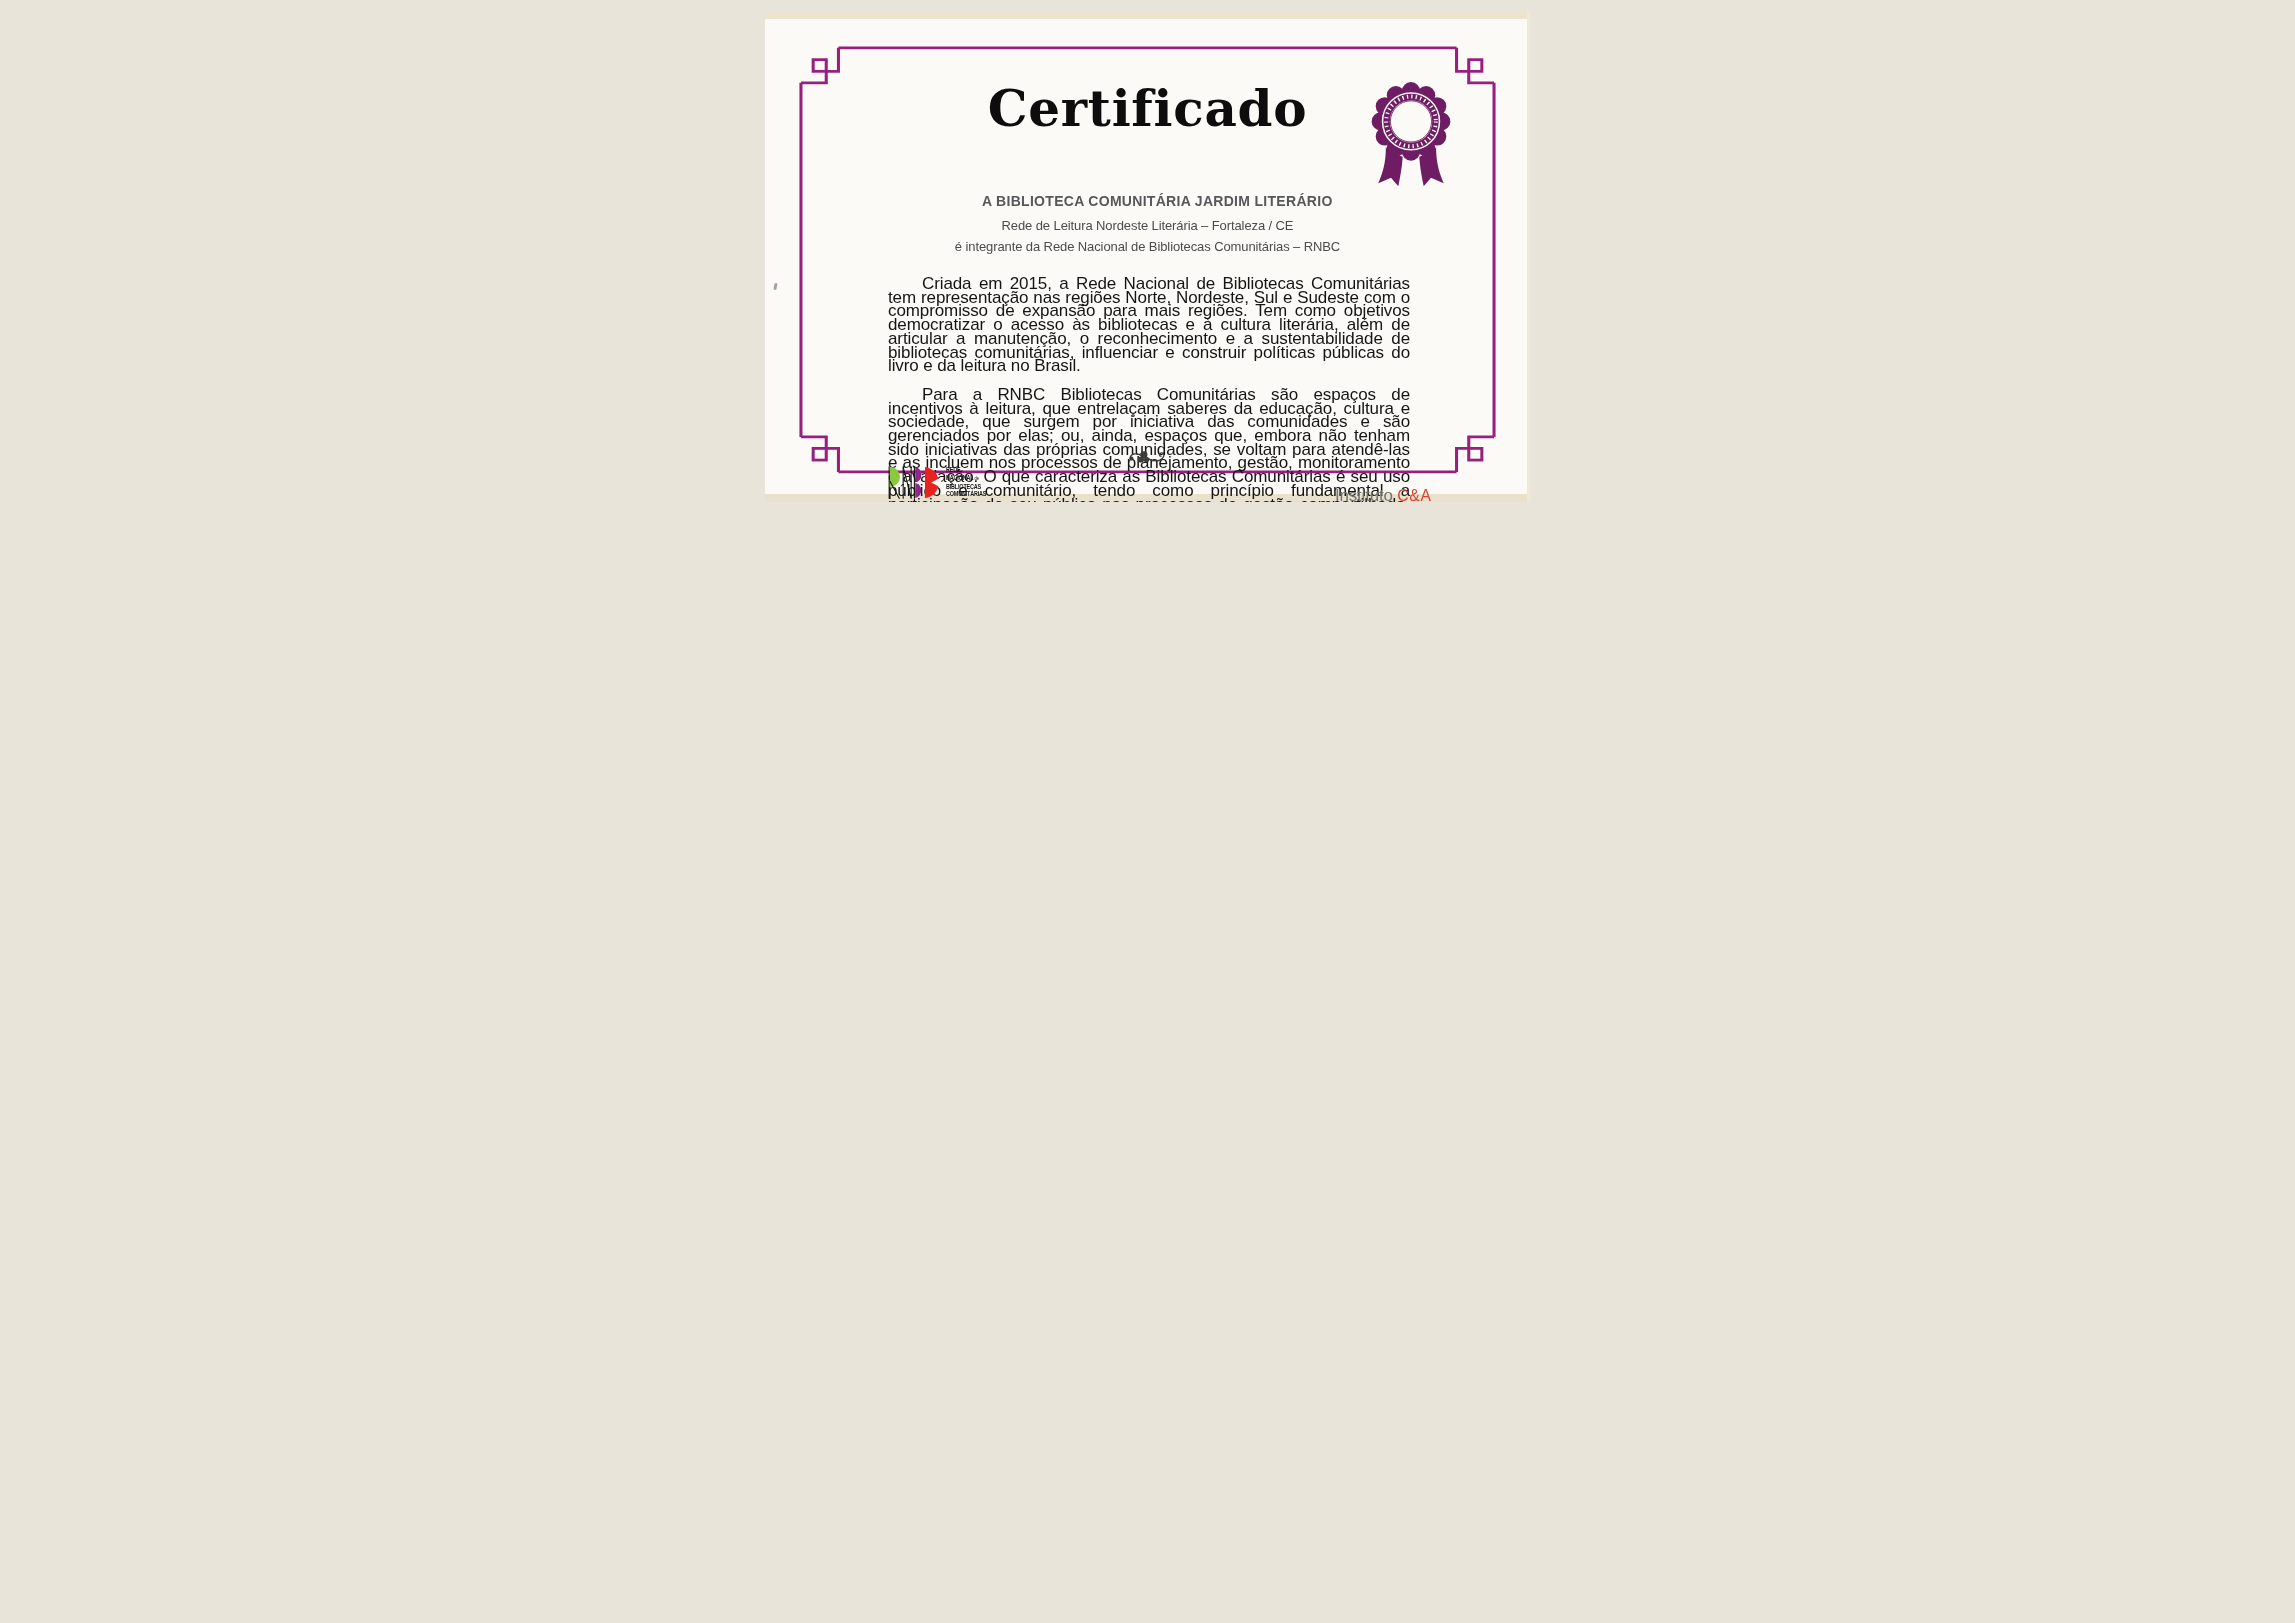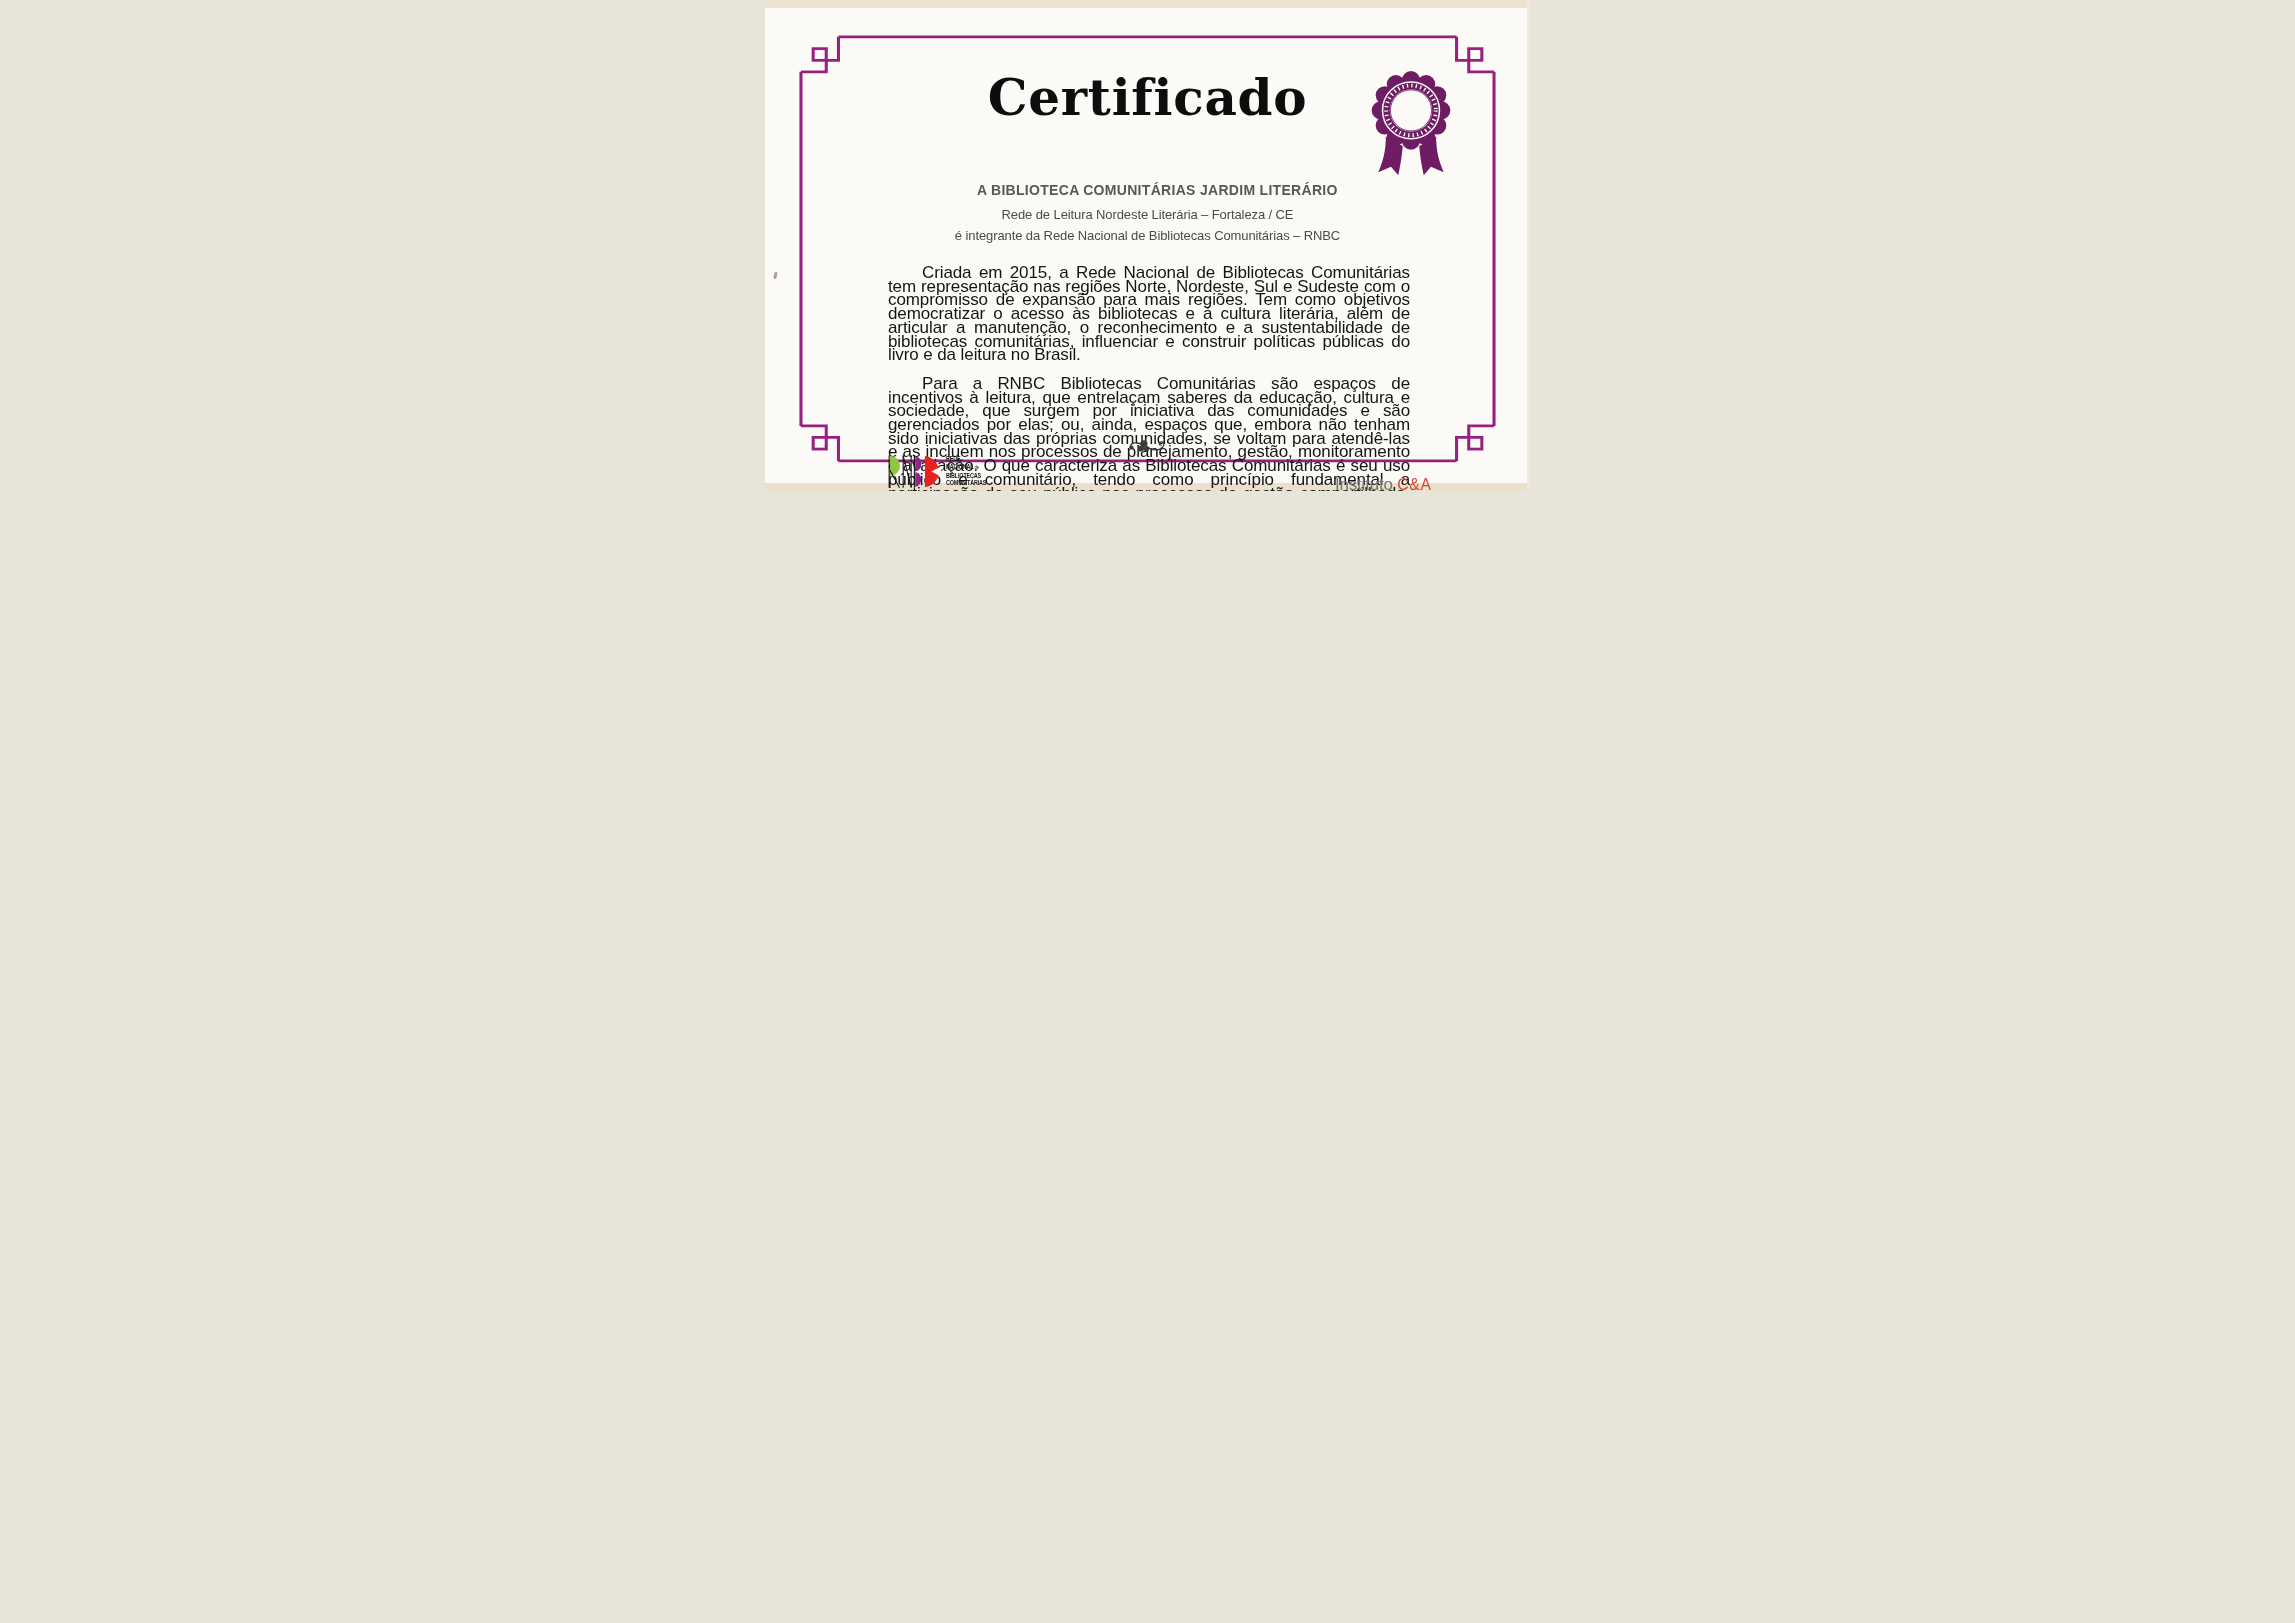--- a/index.html
+++ b/index.html
@@ -1,19 +1,19 @@
 <!DOCTYPE html>
 <html style="font-size:10.5px"><head>
 <meta charset="utf-8">
 <style>
   html,body{margin:0;padding:0;background:#e9e4da;}
   .page{
     position:relative;
     width:765px;height:491px;
-    margin:0 auto;
+    margin:11px auto;
     background:#fbfaf6;
     overflow:hidden;
     font-family:"Liberation Sans",sans-serif;
   }
   
   .edge-top{position:absolute;left:0;top:0;width:100%;height:7.8px;background:#ece4cf;}
   .edge-bottom{position:absolute;left:0;bottom:0;width:100%;height:8.5px;background:#e9e1cc;}
   .edge-right{position:absolute;right:0;top:0;width:3.3px;height:100%;background:#efe8d6;}
   .speck{position:absolute;left:9.2px;top:272px;width:3.3px;height:6.5px;background:#8d8290;border-radius:2px;transform:rotate(12deg);opacity:.75;}
 
@@ -133,21 +133,21 @@
       </g>
       <circle r="55"></circle>
 
       <circle r="47" fill="none" stroke="#fbfaf6" stroke-width="2.5"></circle>
       <circle r="41" fill="none" stroke="#fbfaf6" stroke-width="6.5" stroke-dasharray="2.2 5.2"></circle>
       <circle r="35" fill="#fbfaf6"></circle>
       <circle r="34" fill="none" stroke="#6e1c64" stroke-width="1.4"></circle>
     </g>
   </svg>
 
-  <div class="recipient-name">A BIBLIOTECA COMUNITÁRIAS JARDIM LITERÁRIO</div>
+  <div class="recipient-name">A BIBLIOTECA COMUNITÁRIA JARDIM LITERÁRIO</div>
   <div class="sub-line sub-1">Rede de Leitura Nordeste Literária – Fortaleza / CE</div>
   <div class="sub-line sub-2">é integrante da Rede Nacional de Bibliotecas Comunitárias – RNBC</div>
 
   <div class="body-text">
     <p>Criada em 2015, a Rede Nacional de Bibliotecas Comunitárias tem representação nas regiões Norte, Nordeste, Sul e Sudeste com o compromisso de expansão para mais regiões. Tem como objetivos democratizar o acesso às bibliotecas e à cultura literária, além de articular a manutenção, o reconhecimento e a sustentabilidade de bibliotecas comunitárias, influenciar e construir políticas públicas do livro e da leitura no Brasil.</p>
     <p>Para a RNBC Bibliotecas Comunitárias são espaços de incentivos à leitura, que entrelaçam saberes da educação, cultura e sociedade, que surgem por iniciativa das comunidades e são gerenciados por elas; ou, ainda, espaços que, embora não tenham sido iniciativas das próprias comunidades, se voltam para atendê-las e as incluem nos processos de planejamento, gestão, monitoramento e avaliação. O que caracteriza as Bibliotecas Comunitárias é seu uso público e comunitário, tendo como princípio fundamental a participação de seu público nos processos de gestão compartilhada. As Bibliotecas Comunitárias podem ser mantidas com fontes de recursos Municipais, Estaduais, Federais, iniciativa privada, organização não governamental, organismos internacionais e comunidades</p>
   </div>
 
   <div class="flourish">
     <svg viewBox="0 0 120 46">

